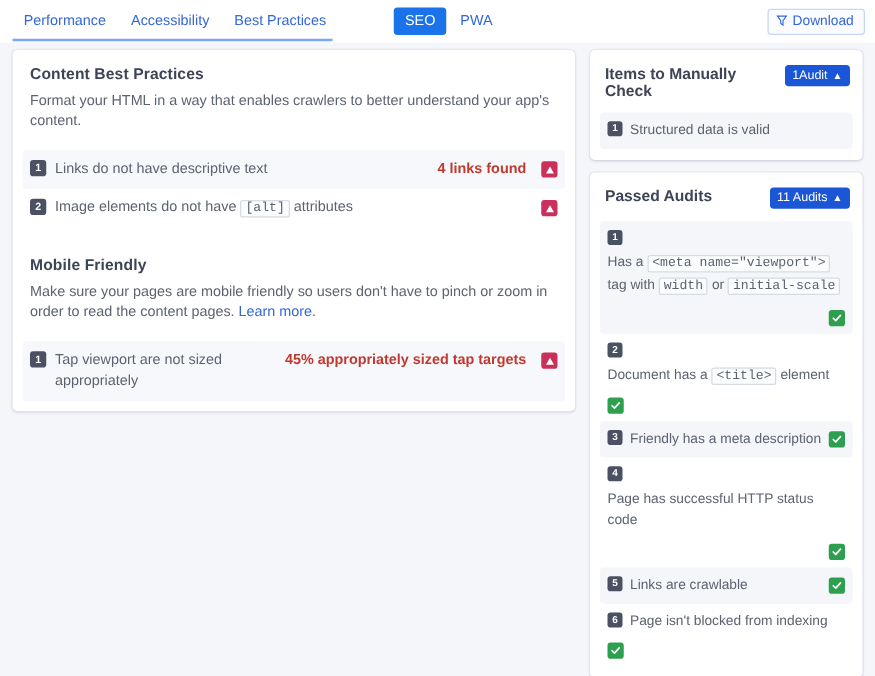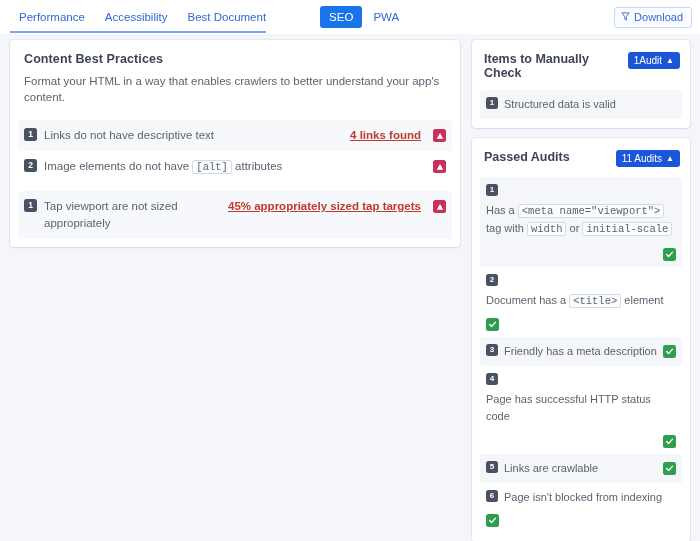--- a/index.html
+++ b/index.html
@@ -87,21 +87,21 @@
   }
   code, .code {
     font-family: "Liberation Mono", monospace;
     font-size: 10.5px; color: #5c6370;
     border: 1px solid #d6dae4; border-radius: 2px;
     background: #fbfcfd; padding: 0 3px;
     white-space: nowrap;
   }
   .value-warn {
     font-size: 11.5px; font-weight: bold; color: #c0392f;
-    white-space: nowrap; margin-left: auto; padding-right: 5px; line-height: 17px; text-decoration: underline;
+    white-space: nowrap; margin-left: auto; padding-right: 5px; line-height: 17px;
   }
   .icon-warn {
     flex: 0 0 auto;
     width: 13px; height: 13px; border-radius: 2.5px;
     background: #c9305a; margin-top: 2px;
     display: flex; align-items: center; justify-content: center;
   }
   .icon-pass {
     flex: 0 0 auto;
     width: 13px; height: 13px; border-radius: 2.5px;
@@ -133,21 +133,21 @@
   .srow .idx { width: 12px; height: 12px; font-size: 8px; line-height: 12px; }
   .fullrow-right { width: 100%; display: flex; justify-content: flex-end; align-items: center; gap: 4px; margin-top: 2px; }
 </style>
 </head>
 <body>
 
 <div class="topbar">
   <div class="tabs" id="tabs">
       <div class="tab">Performance</div>
       <div class="tab">Accessibility</div>
-      <div class="tab">Best Document</div>
+      <div class="tab">Best Practices</div>
       <div class="tab active">SEO</div>
       <div class="tab">PWA</div>
     </div>
   <div class="tabs-underline"></div>
   <div class="download-btn">
     <span class="glyph">
       <svg width="9" height="9" viewBox="0 0 10 10" aria-hidden="true">
         <path d="M1 1 H9 L6 5 V9 L4 7.6 V5 Z" fill="none" stroke="#3367d6" stroke-width="1"></path>
       </svg>
     </span>
@@ -178,20 +178,24 @@
             <span class="audit-text">Image elements do not have <code class="code">[alt]</code> attributes</span>
             <span class="icon-warn">
               <svg width="8" height="8" viewBox="0 0 10 10">
                 <path d="M5 1.4 L9 8.4 H1 Z" fill="#ffffff"></path>
               </svg>
             </span>
           </div>
         </div>
       </div>
       <div>
+        <div class="section second">
+          <div class="section-title">Mobile Friendly</div>
+          <div class="section-desc">Make sure your pages are mobile friendly so users don't have to pinch or zoom in order to read the content pages. <a href="#">Learn more</a>.</div>
+        </div>
         <div class="audit-rows">
           <div class="audit-row striped">
             <span class="idx">1</span>
             <span class="audit-text">Tap viewport are not sized appropriately</span>
             <span class="value-warn">45% appropriately sized tap targets</span>
             <span class="icon-warn">
               <svg width="8" height="8" viewBox="0 0 10 10">
                 <path d="M5 1.4 L9 8.4 H1 Z" fill="#ffffff"></path>
               </svg>
             </span>

